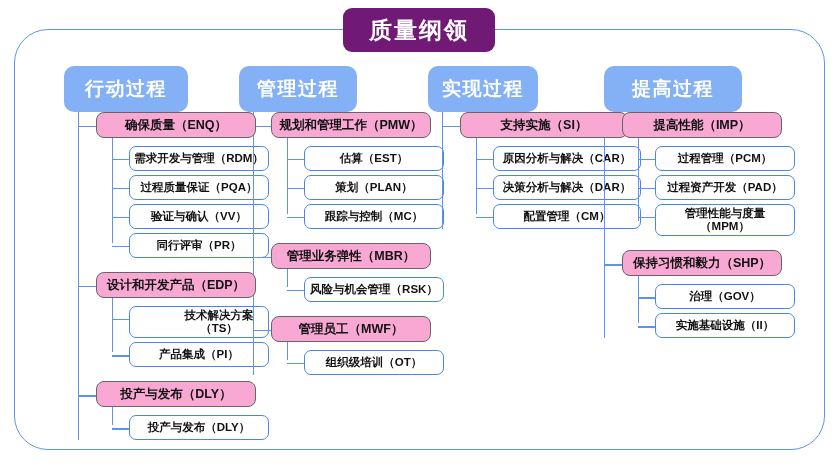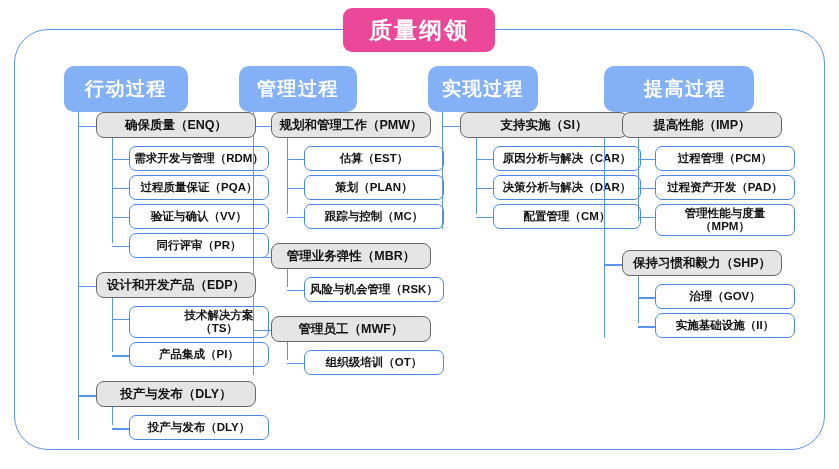--- a/index.html
+++ b/index.html
@@ -20,21 +20,21 @@
     border-radius:34px;
     box-sizing:border-box;
     pointer-events:none;
   }
 
   
   .title-box{
     position:absolute;
     left:343px; top:8px;
     width:152px; height:44px;
-    background:#ec4899;
+    background:#701a75;
     border-radius:9px;
     display:flex;align-items:center;justify-content:center;
     color:#ffffff;
     font-size:23px;font-weight:700;
     letter-spacing:2px;
     z-index:6;
   }
 
   
   .col{position:absolute;top:66px;}
@@ -69,21 +69,21 @@
   }
   .group::before{   
     content:"";
     position:absolute;
     left:-18px; top:14px;
     width:18px;height:1.3px;
     background:#5b94ec;
   }
 
   .group-box{
-    background:#e5e5e5;
+    background:#f9a8d4;
     border:1.6px solid #666666;
     border-radius:8px;
     color:#111111;
     font-size:12.5px;font-weight:700;
     display:flex;align-items:center;justify-content:center;
     height:26px;
     box-sizing:border-box;
     position:relative;z-index:2;
   }
 
@@ -230,21 +230,21 @@
                 <div class="leaf-box" style="width: 148px;">决策分析与解决（DAR）</div>
               </div>
               <div class="leaf">
                 <div class="leaf-box" style="width: 148px;">配置管理（CM）</div>
               </div>
             </div>
           </div>
         </div>
       </div>
       <div class="col" style="left: 604px;">
-        <div class="col-head" style="width: 138px; padding-left: 12px;">提高过程</div>
+        <div class="col-head" style="width: 138px;">提高过程</div>
         <div class="branch" style="">
           <div class="group">
             <div class="group-box" style="width: 160px;">提高性能（IMP）</div>
             <div class="leaves">
               <div class="leaf">
                 <div class="leaf-box" style="width: 140px;">过程管理（PCM）</div>
               </div>
               <div class="leaf">
                 <div class="leaf-box" style="width: 140px;">过程资产开发（PAD）</div>
               </div>

